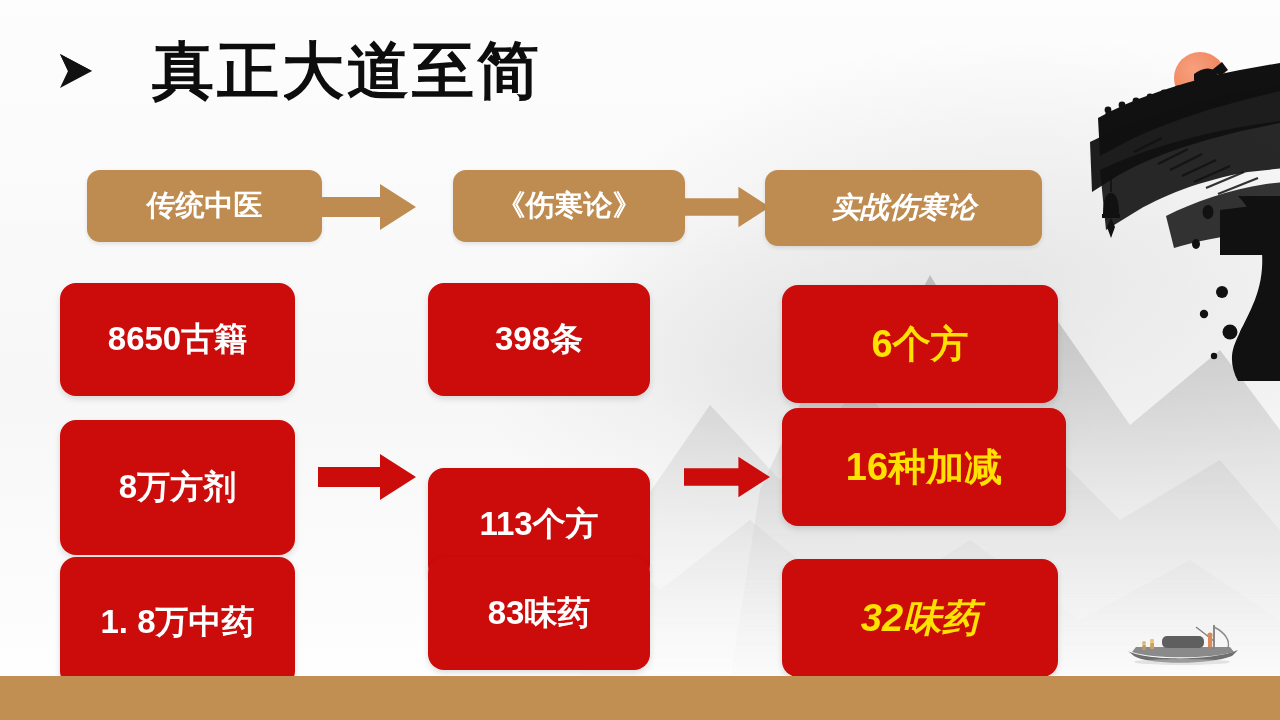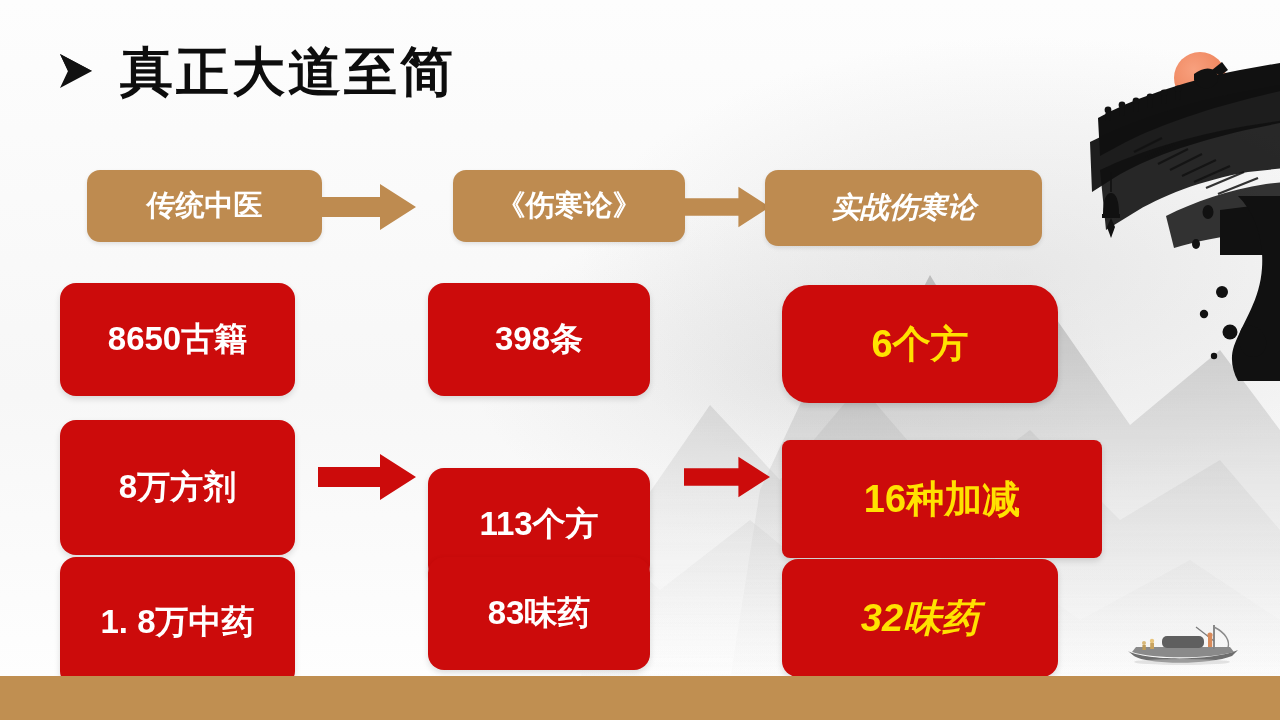--- a/index.html
+++ b/index.html
@@ -95,27 +95,28 @@
     align-items: center;
     height: 90px;
   }
   .bullet-arrow {
     width: 40px;
     height: 42px;
     margin-right: 24px;
     flex: 0 0 auto;
   }
   .title-text {
-    font-size: 53px;
+    font-size: 62px;
     font-weight: bold;
     color: #0d0d0d;
     letter-spacing: 3px;
     line-height: 1;
     white-space: nowrap;
     font-family: "Liberation Sans", "DejaVu Sans", sans-serif;
+    margin-left: 32px;
   }
 
   
   .box {
     position: absolute;
     display: flex;
     align-items: center;
     justify-content: center;
     box-sizing: border-box;
     text-align: center;
@@ -274,35 +275,35 @@
   <svg class="arrow" style="left:684px; top:184px;" width="86" height="46" viewBox="0 0 98 46">
     <path d="M0 13 L62 13 L62 0 L98 23 L62 46 L62 33 L0 33 Z" fill="#be8b50"></path>
   </svg>
 
   <div class="box box-tan" style="left:740px; top:170px; width:277px; height:76px;font-style:italic;">实战伤寒论</div>
 
   <div class="box box-red" style="left:60px; top:283px; width:235px; height:113px;">8650古籍</div>
 
   <div class="box box-red" style="left:428px; top:283px; width:222px; height:113px;">398条</div>
 
-  <div class="box box-red accent" style="left:782px; top:285px; width:276px; height:118px;border-radius:27px;">6个方</div>
+  <div class="box box-red accent" style="left:782px; top:285px; width:276px; height:118px;">6个方</div>
 
   <div class="box box-red" style="left:60px; top:420px; width:235px; height:135px;">8万方剂</div>
 
   <svg class="arrow" style="left:318px; top:454px;" width="98" height="46" viewBox="0 0 98 46">
     <path d="M0 13 L62 13 L62 0 L98 23 L62 46 L62 33 L0 33 Z" fill="#cc0b0b"></path>
   </svg>
 
   <div class="box box-red" style="left:428px; top:420px; width:222px; height:113px;margin-top:48px;">113个方</div>
 
   <svg class="arrow" style="left:684px; top:454px;" width="86" height="46" viewBox="0 0 98 46">
     <path d="M0 13 L62 13 L62 0 L98 23 L62 46 L62 33 L0 33 Z" fill="#cc0b0b"></path>
   </svg>
 
-  <div class="box box-red accent" style="left:782px; top:440px; width:320px; height:118px;border-radius:8px;">16种加减</div>
+  <div class="box box-red accent" style="left:782px; top:408px; width:284px; height:118px;">16种加减</div>
 
   <div class="box box-red" style="left:60px; top:557px; width:235px; height:130px;">1. 8万中药</div>
 
   <div class="box box-red" style="left:428px; top:557px; width:222px; height:113px;">83味药</div>
 
   <div class="box box-red accent" style="left:782px; top:559px; width:276px; height:118px;font-style:italic;">32味药</div>
 
   <div class="bottom-band"></div>
 
 </div>

